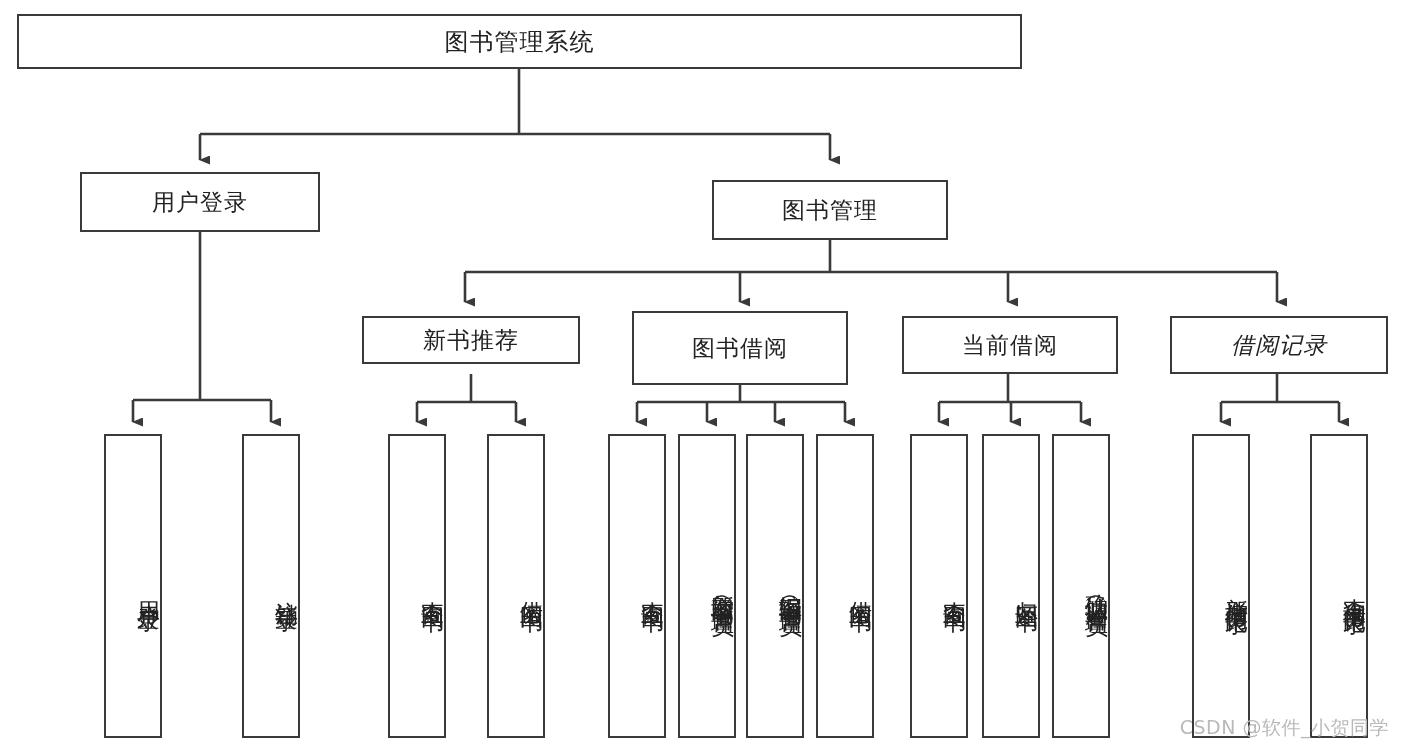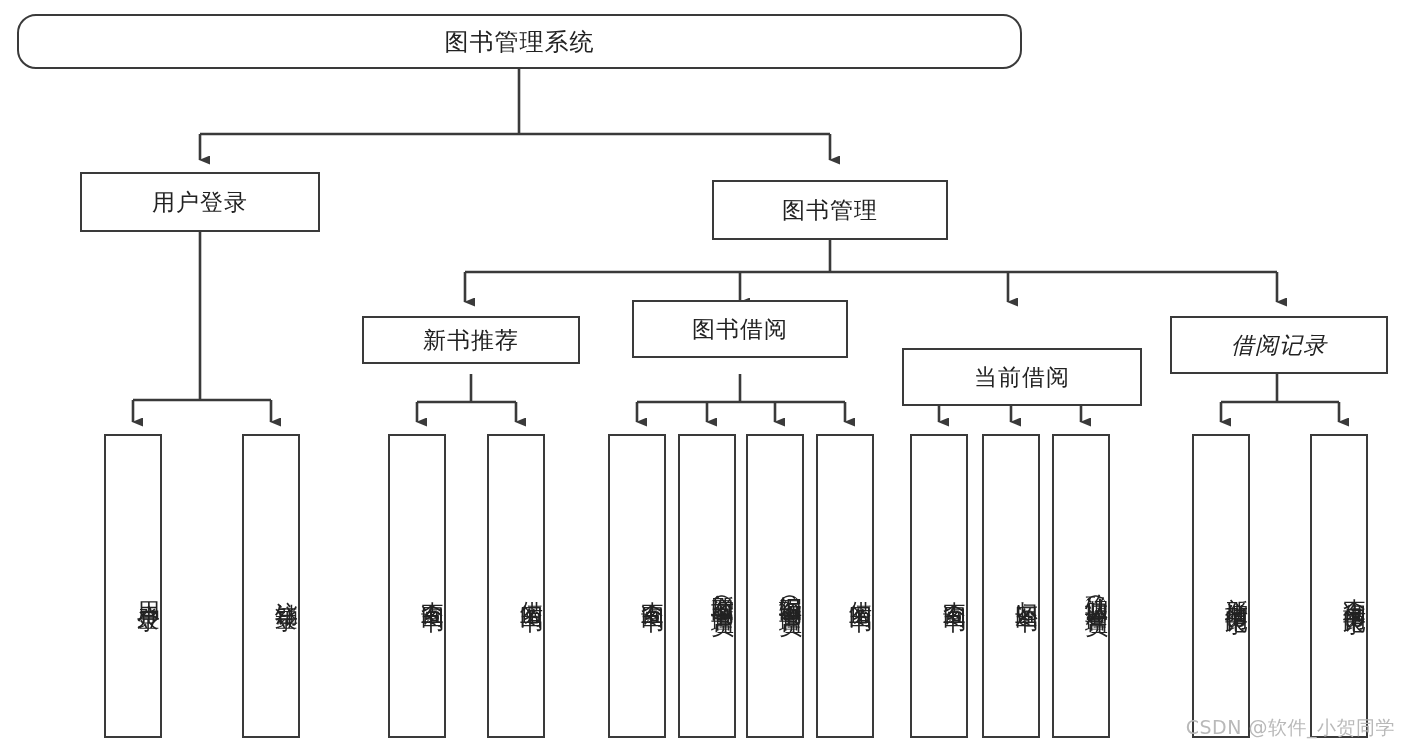--- a/index.html
+++ b/index.html
@@ -52,21 +52,21 @@
   svg.links {
     position: absolute;
     left: 0;
     top: 0;
     width: 1405px;
     height: 747px;
     pointer-events: none;
   }
   .watermark {
     position: absolute;
-    right: 10px;
+    right: 16px;
     bottom: 6px;
     font-size: 19px;
     color: #b9b9b9;
     white-space: nowrap;
     letter-spacing: 0.5px;
   }
 </style>
 </head>
 <body>
 
@@ -129,38 +129,38 @@
     </g>
 
     <g stroke="#3a3a3a" stroke-width="2.6" fill="none">
       <line x1="1277" y1="374" x2="1277" y2="402"></line>
       <line x1="1221" y1="402" x2="1339" y2="402"></line>
       <line x1="1221" y1="402" x2="1221" y2="422" marker-end="url(#arrowhead)"></line>
       <line x1="1339" y1="402" x2="1339" y2="422" marker-end="url(#arrowhead)"></line>
     </g>
   </svg>
 
-  <div class="node horiz root" style="left: 17px; top: 14px; width: 1005px; height: 55px; border-radius: 19px;">
+  <div class="node horiz root" style="left: 17px; top: 14px; width: 1005px; height: 55px;">
     <span class="label">图书管理系统</span>
   </div>
 
   <div class="node horiz" style="left: 80px; top: 172px; width: 240px; height: 60px;">
     <span class="label">用户登录</span>
   </div>
   <div class="node horiz" style="left: 712px; top: 172px; width: 236px; height: 60px; margin-top: 8px;">
     <span class="label">图书管理</span>
   </div>
 
   <div class="node horiz" style="left: 362px; top: 316px; width: 218px; height: 48px; text-align: right;">
     <span class="label">新书推荐</span>
   </div>
-  <div class="node horiz" style="left: 632px; top: 300px; width: 216px; height: 58px;">
+  <div class="node horiz" style="left: 632px; top: 311px; width: 216px; height: 74px;">
     <span class="label">图书借阅</span>
   </div>
-  <div class="node horiz" style="left: 902px; top: 316px; width: 240px; height: 58px; margin-top: 32px;">
+  <div class="node horiz" style="left: 902px; top: 316px; width: 216px; height: 58px;">
     <span class="label">当前借阅</span>
   </div>
   <div class="node horiz" style="left: 1170px; top: 316px; width: 218px; height: 58px; font-style: italic;">
     <span class="label">借阅记录</span>
   </div>
 
   <div class="node vert" style="left: 104px; top: 434px; width: 58px; height: 304px;">
     <span class="label">用户登录</span>
   </div>
   <div class="node vert" style="left: 242px; top: 434px; width: 58px; height: 304px;">

